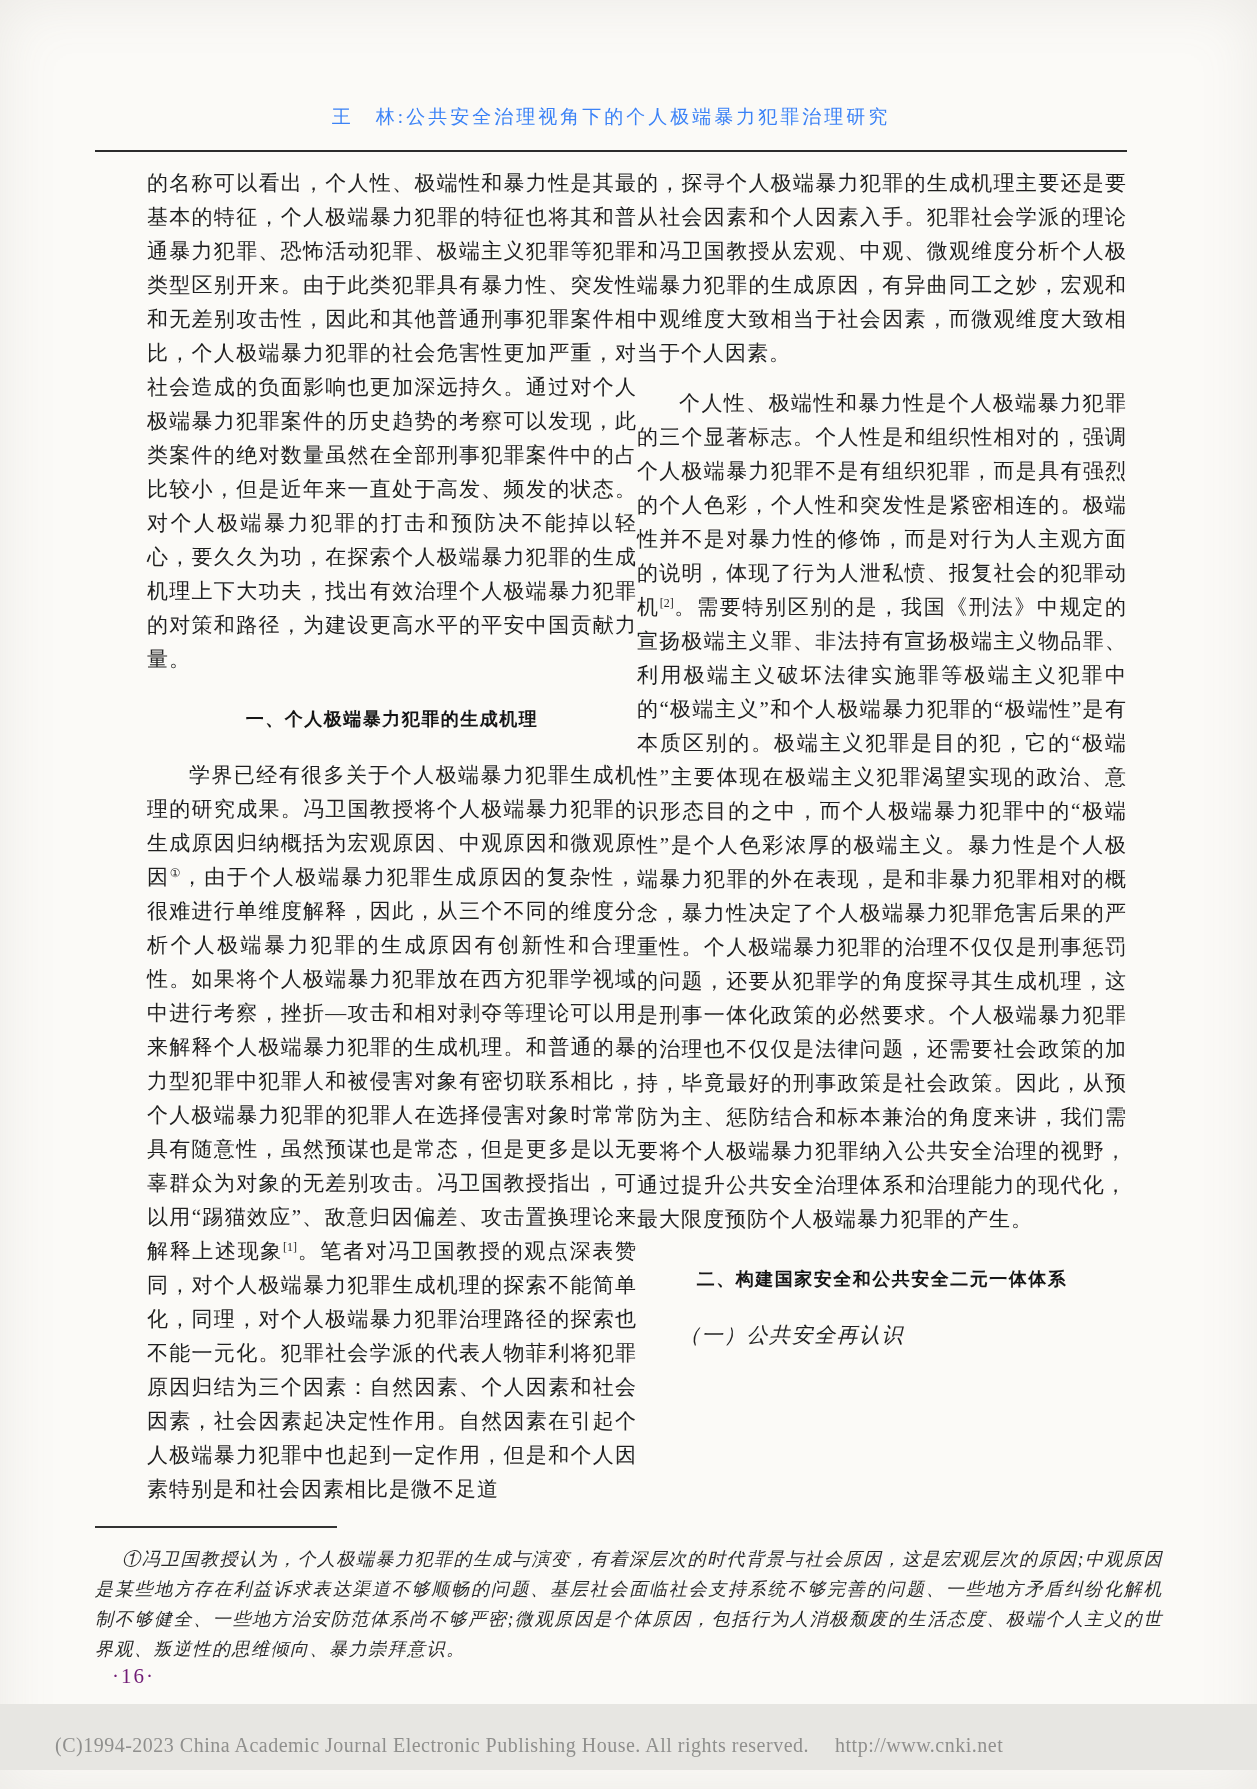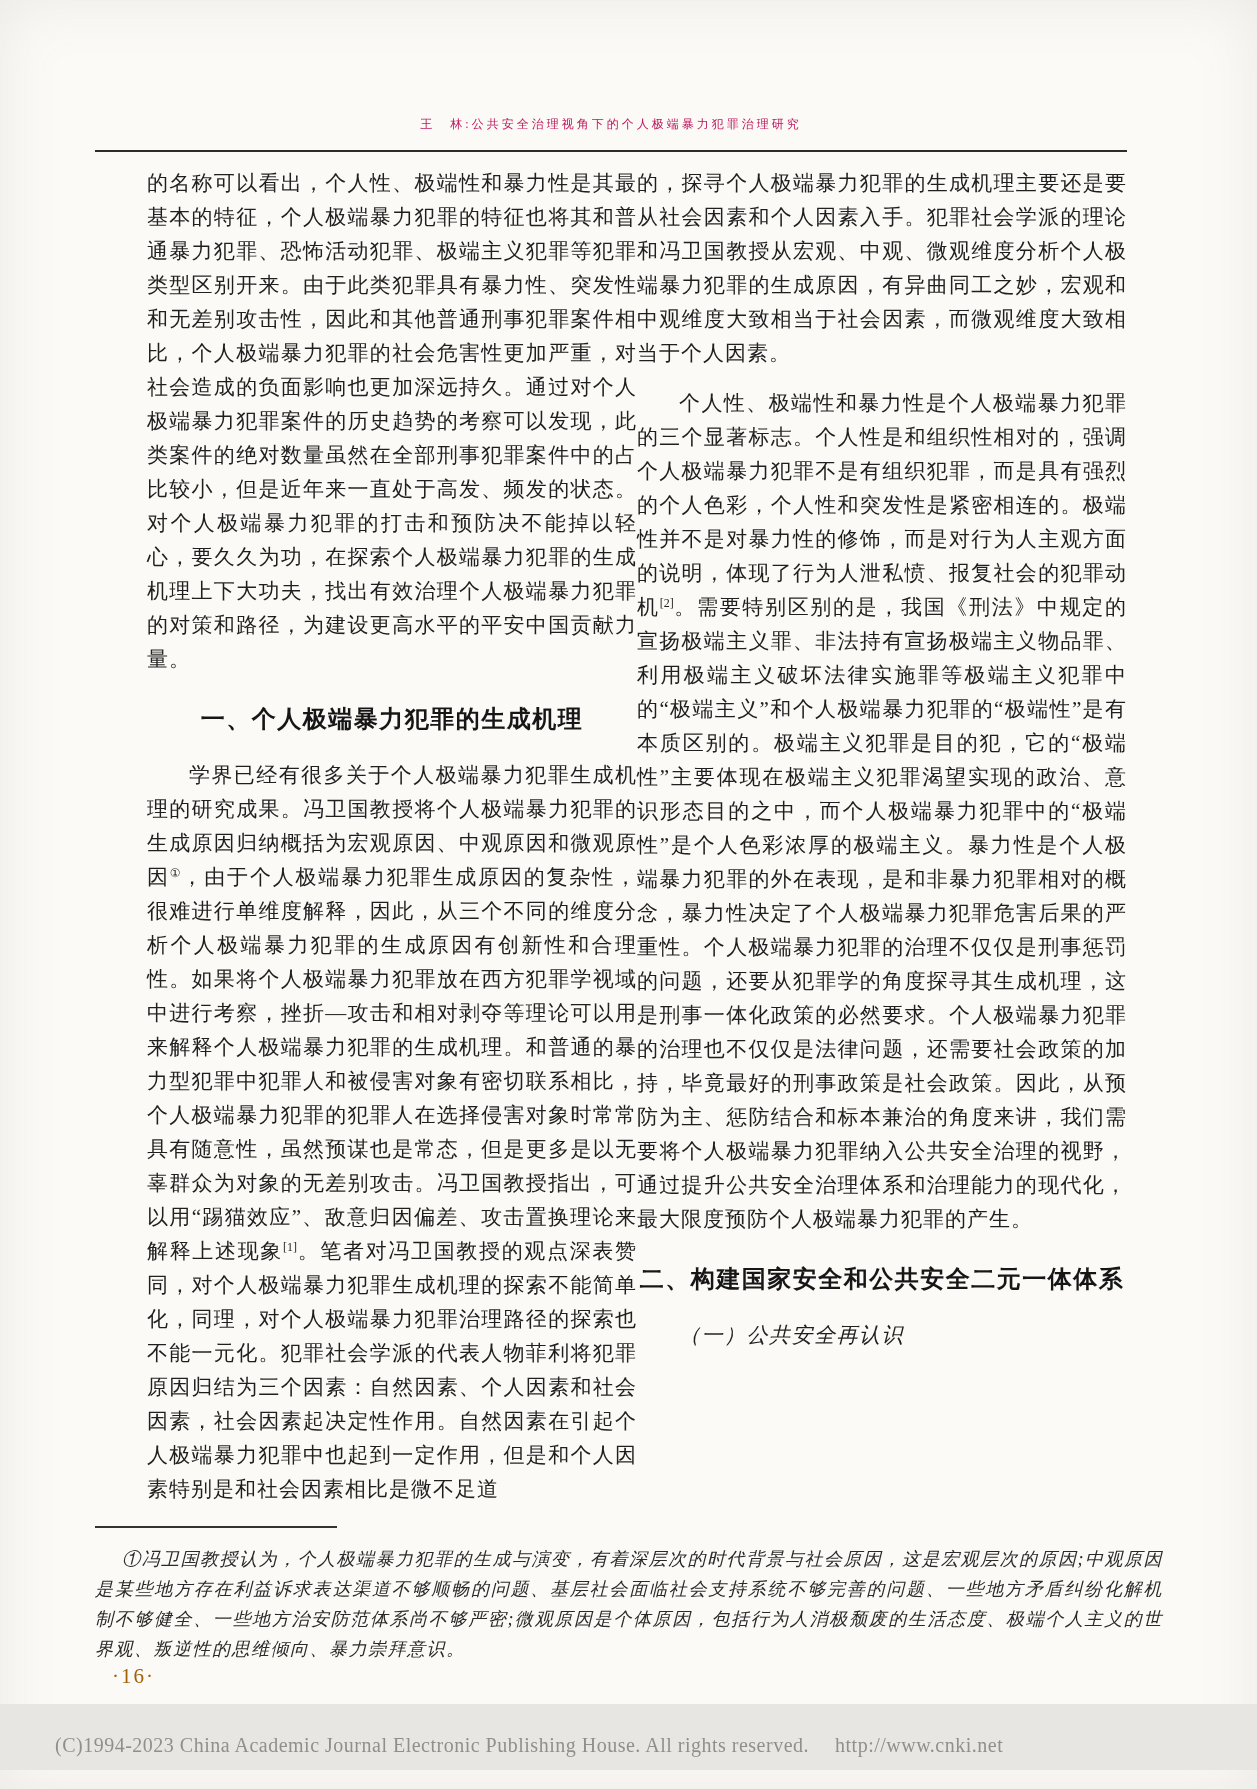--- a/index.html
+++ b/index.html
@@ -4,59 +4,59 @@
 <style>
   html,body { margin:0; padding:0; background:#dddcd8; }
   .page {
     position:relative; width:1257px; height:1789px;
     background:#fbfaf7;
     font-family:"Liberation Serif","DejaVu Serif",serif;
     color:#222; overflow:hidden;
     box-shadow:inset 0 0 60px rgba(120,115,105,0.12);
   }
   .running-header {
-    position:absolute; top:116px; left:95px; width:1032px;
-    text-align:center; font-size:12px; letter-spacing:3px; color:#be185d;
+    position:absolute; top:104px; left:95px; width:1032px;
+    text-align:center; font-size:19px; letter-spacing:3px; color:#3b82f6;
   }
   .header-rule {
     position:absolute; top:150px; left:95px; width:1032px;
     border-top:2px solid #2c2c2c; height:0;
   }
   .columns {
     position:absolute; top:166px; left:95px; width:1032px;
     display:flex; justify-content:flex-end;
   }
   .col { width:490px; }
   .body-text {
     margin:0; font-size:21px; line-height:34px; letter-spacing:1px;
     text-align:justify; color:#1f1f1f;
   }
   .indent { text-indent:2em;margin-top:16px; }
   sup.ref { font-size:12px; letter-spacing:0; vertical-align:7px; line-height:0; }
   .section-heading {
     margin:26px 0 22px; font-family:"Liberation Sans","DejaVu Sans",sans-serif;
-    font-size:24px; line-height:34px; font-weight:bold; text-align:center;
+    font-size:18px; line-height:34px; font-weight:bold; text-align:center;
     letter-spacing:1.5px; color:#161616;
   }
   .subsection-heading {
     margin:15px 0; font-size:21px; line-height:34px; font-weight:normal;
     font-style:italic; text-indent:2em; letter-spacing:1.5px; color:#1f1f1f;
   }
   .footnote-rule {
     position:absolute; top:1526px; left:95px; width:242px;
     border-top:2px solid #333; height:0;
   }
   .footnote {
     position:absolute; top:1544px; left:95px; width:1068px;
     font-size:18px; line-height:30px; letter-spacing:1.5px;
     font-style:italic; text-align:justify; text-indent:1.5em; color:#2a2a2a;
   }
   .page-number {
     position:absolute; top:1664px; left:112px;
-    font-size:21px; letter-spacing:2px; color:#a16207;
+    font-size:21px; letter-spacing:2px; color:#701a75;
   }
   .footer-strip {
     position:absolute; left:0; top:1704px; width:1257px; height:66px;
     background:#e7e6e2;
   }
   .footer-text {
     position:absolute; left:55px; top:30px;
     font-size:20px; color:#8f8f8d; letter-spacing:0.5px; white-space:nowrap;
   }
   .footer-url { margin-left:26px; }

